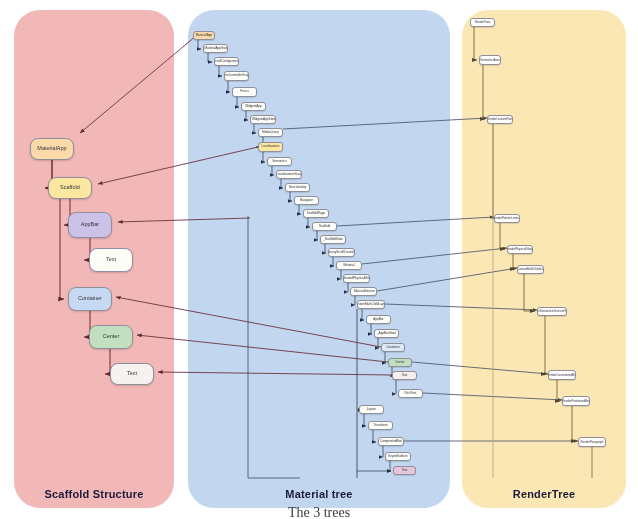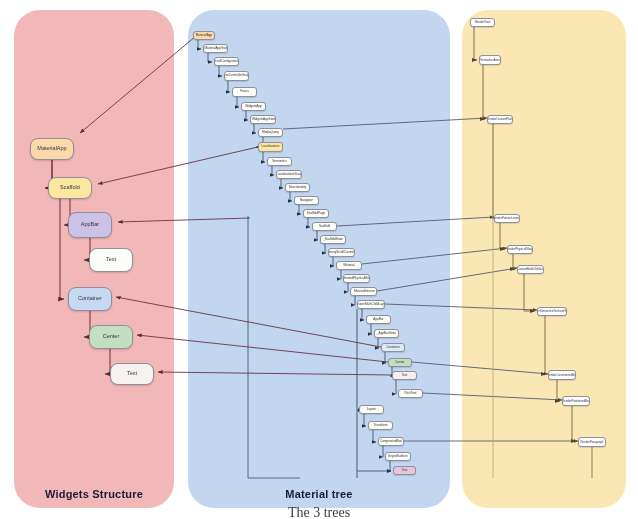--- a/index.html
+++ b/index.html
@@ -368,17 +368,18 @@
         <span>RenderConstrainedBox</span>
       </div>
       <div class="node r" style="left: 562px; top: 396px; width: 28px; height: 10px; background: rgb(255, 255, 255);">
         <span>RenderPositionedBox</span>
       </div>
       <div class="node r" style="left: 578px; top: 437px; width: 28px; height: 10px; background: rgb(255, 255, 255);">
         <span>RenderParagraph</span>
       </div>
     </div>
 
-  <div class="panel-label" id="label-widgets">Widgets Structure</div>
+  <div class="panel-label" id="label-widgets">Scaffold Structure</div>
   <div class="panel-label" id="label-elements">Material tree</div>
+  <div class="panel-label" id="label-render">RenderTree</div>
 
   <div id="caption">The 3 trees</div>
 </div>
 
 </body></html>

